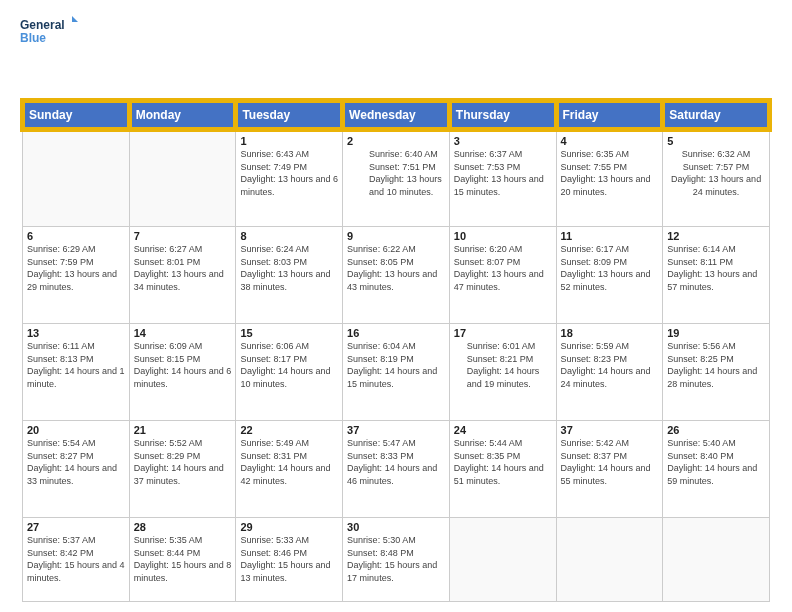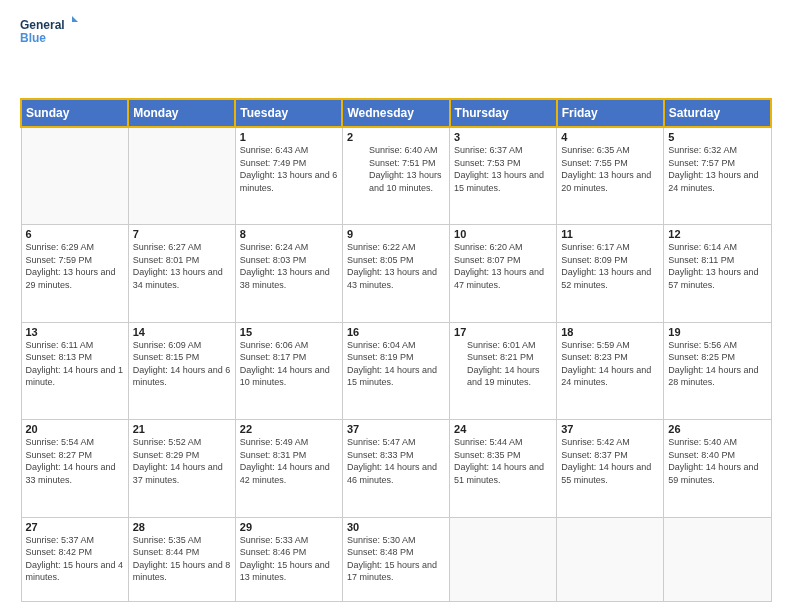--- a/index.html
+++ b/index.html
@@ -50,21 +50,21 @@
       width: 100%;
       table-layout: fixed;
     }
     .calendar th {
       background: #4472c4;
       color: #fff;
       font-size: 12px;
       font-weight: bold;
       padding: 5px 4px;
       text-align: left;
-      border: 2px solid #eab308;
+      border: 5px solid #eab308;
       height: 28px;
     }
     .calendar td {
       border: 1px solid #ccc;
       vertical-align: top;
       padding: 3px 4px;
       font-size: 9.5px;
       color: #333;
       height: 88px;
       background: #fff;
@@ -141,21 +141,21 @@
 Daylight: 13 hours and 15 minutes.</div>
           </td>
           <td>
             <span class="day-num">4</span>
             <div class="day-info" style="white-space: pre-line;">Sunrise: 6:35 AM
 Sunset: 7:55 PM
 Daylight: 13 hours and 20 minutes.</div>
           </td>
           <td>
             <span class="day-num">5</span>
-            <div class="day-info" style="white-space: pre-line;">Sunrise: 6:32 AM
+            <div class="day-info" style="white-space: pre-line; text-align: center;">Sunrise: 6:32 AM
 Sunset: 7:57 PM
 Daylight: 13 hours and 24 minutes.</div>
           </td>
         </tr>
         <tr>
           <td>
             <span class="day-num">6</span>
             <div class="day-info" style="white-space: pre-line;">Sunrise: 6:29 AM
 Sunset: 7:59 PM
 Daylight: 13 hours and 29 minutes.</div>

